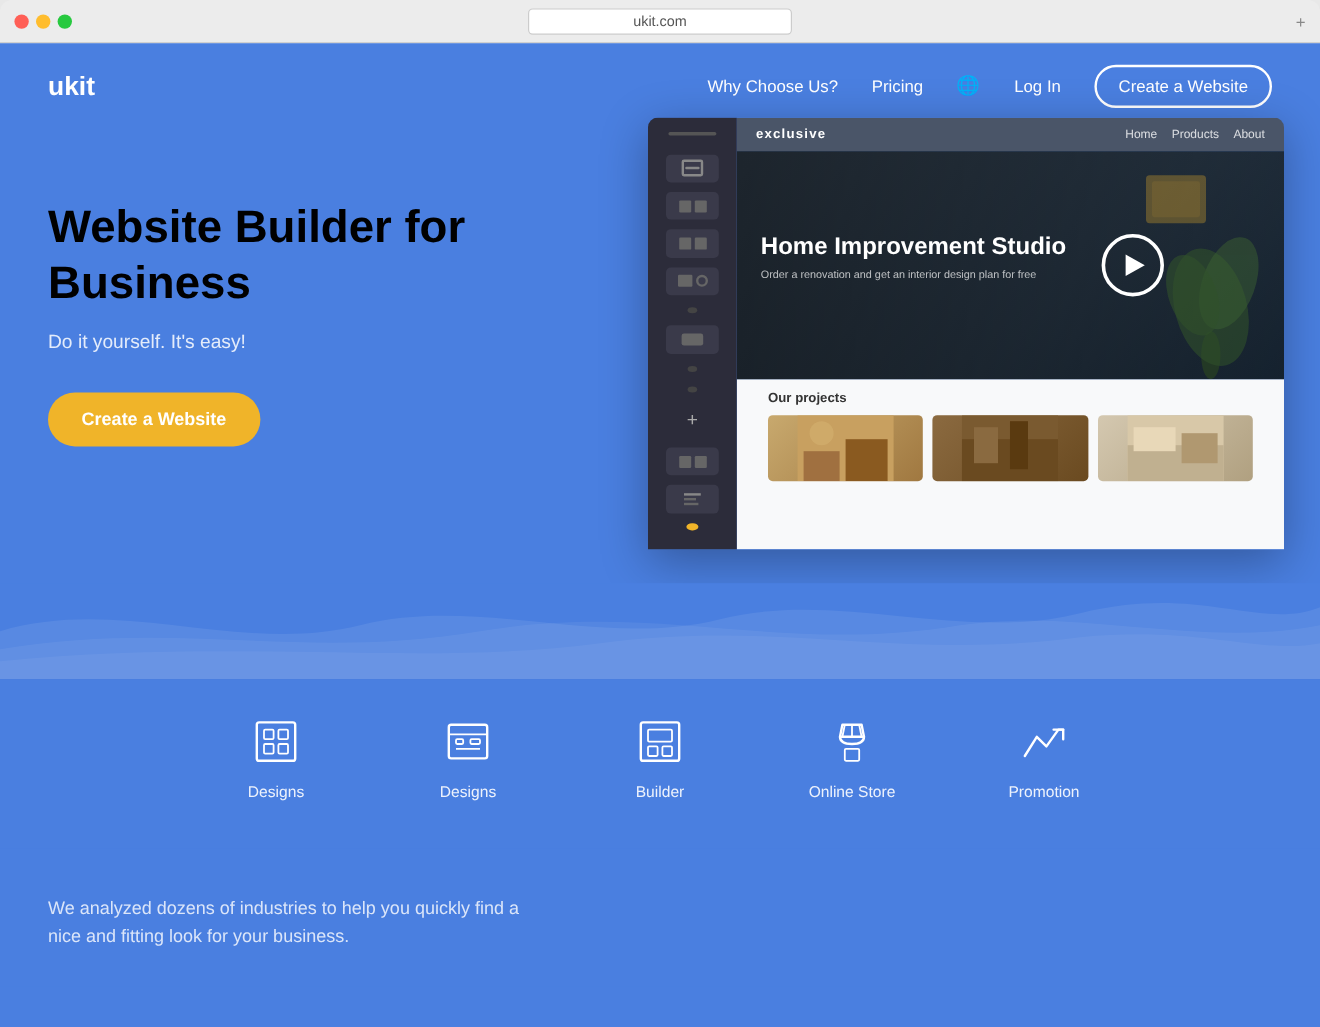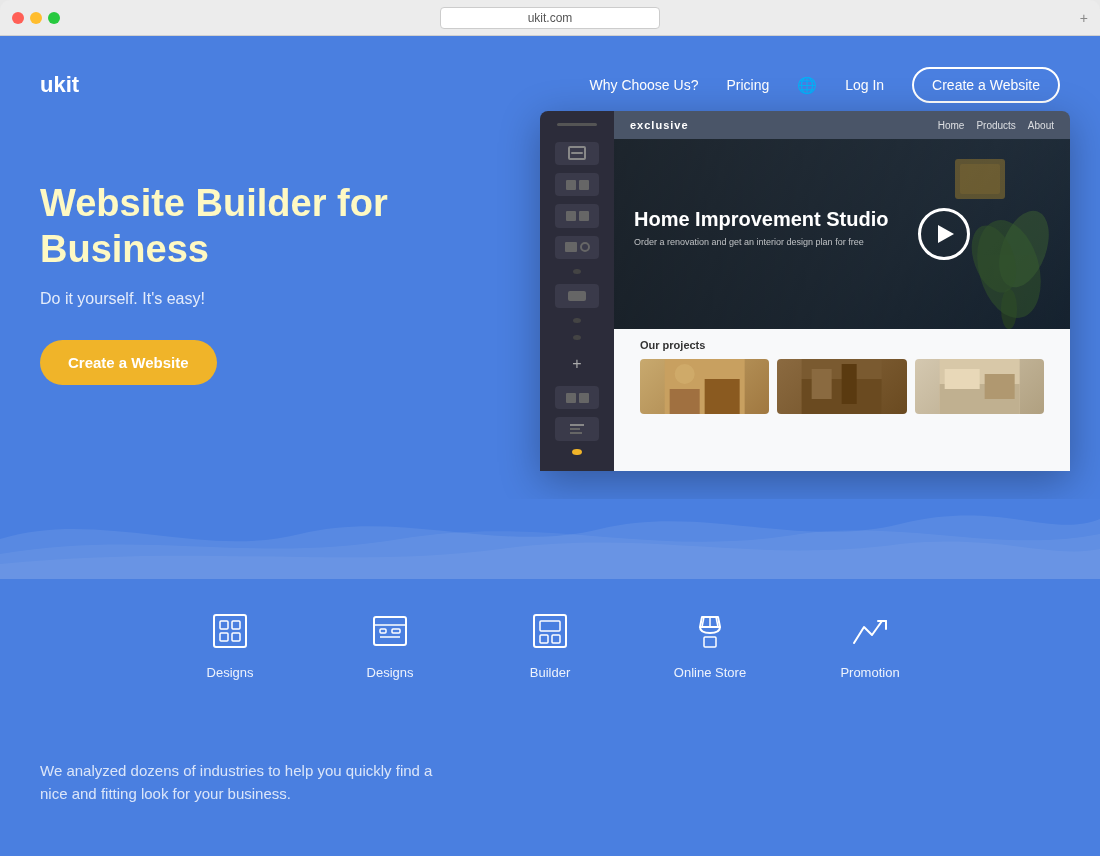--- a/index.html
+++ b/index.html
@@ -55,21 +55,20 @@
       height: 820px;
       overflow: hidden;
     }
 
     
     .nav {
       display: flex;
       align-items: center;
       padding: 18px 40px;
       background: transparent;
-      margin-top: 13px;
     }
     .logo {
       font-size: 22px;
       font-weight: 700;
       color: white;
       margin-right: auto;
     }
     .nav-links {
       display: flex;
       align-items: center;
@@ -105,21 +104,21 @@
       height: 380px;
     }
     .hero-text {
       flex: 0 0 auto;
       max-width: 400px;
       padding-top: 20px;
     }
     .hero-title {
       font-size: 38px;
       font-weight: 700;
-      color: #fef9c3;
+      color: #000000;
       line-height: 1.2;
       margin-bottom: 18px;
     }
     .hero-subtitle {
       font-size: 16px;
       color: rgba(255,255,255,0.85);
       margin-bottom: 32px;
     }
     .hero-cta {
       background: #f0b429;

